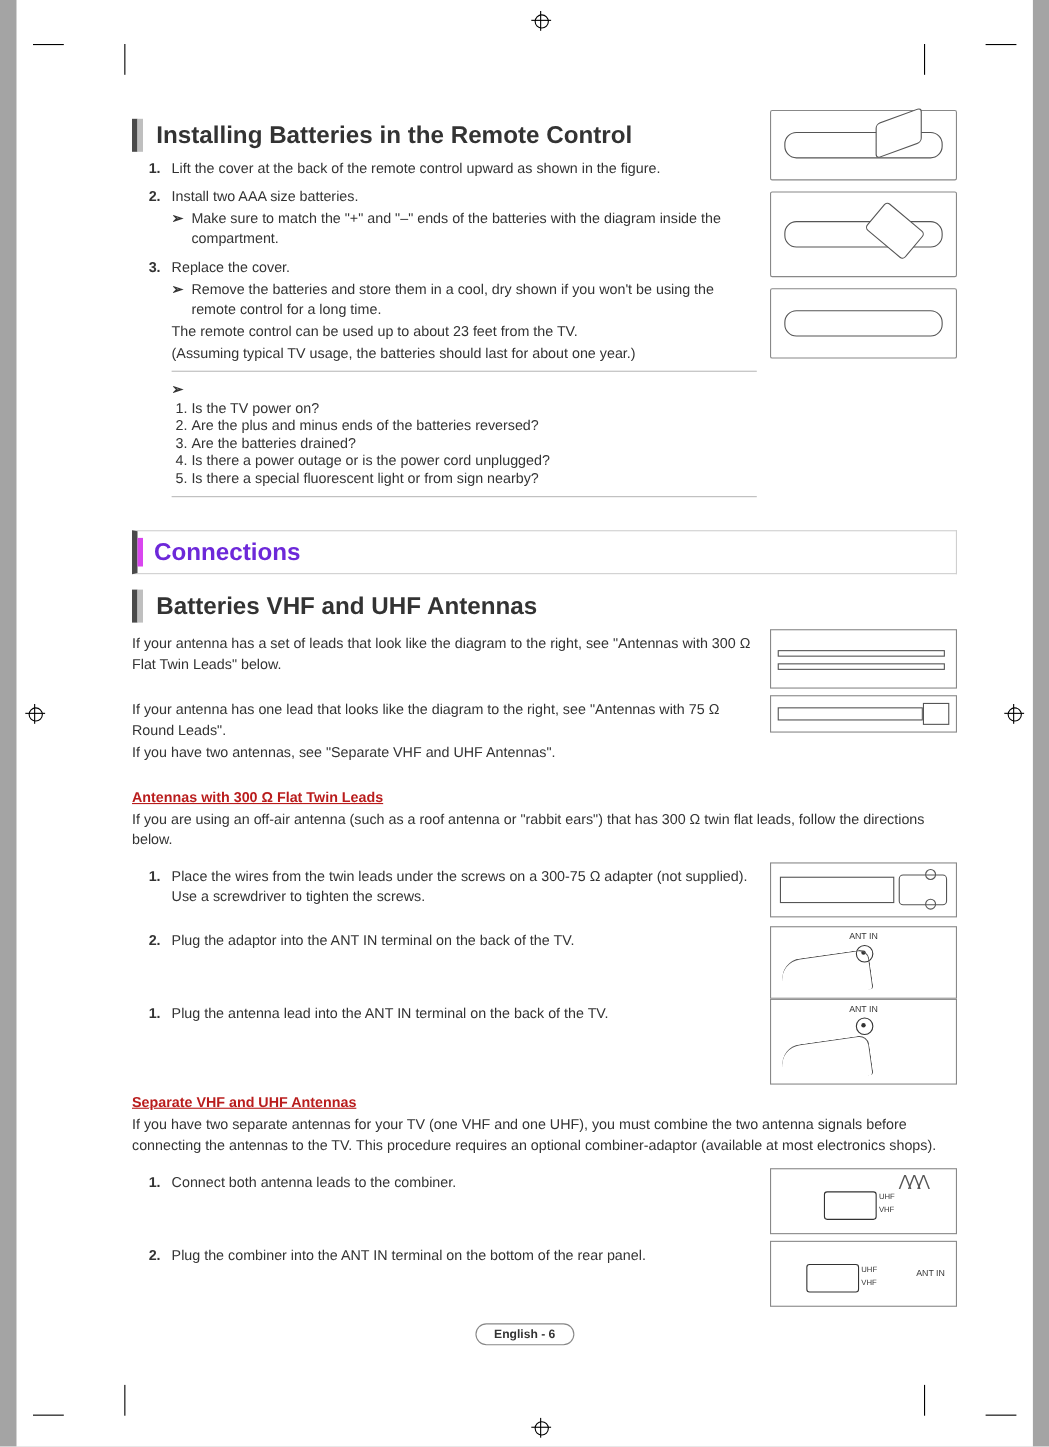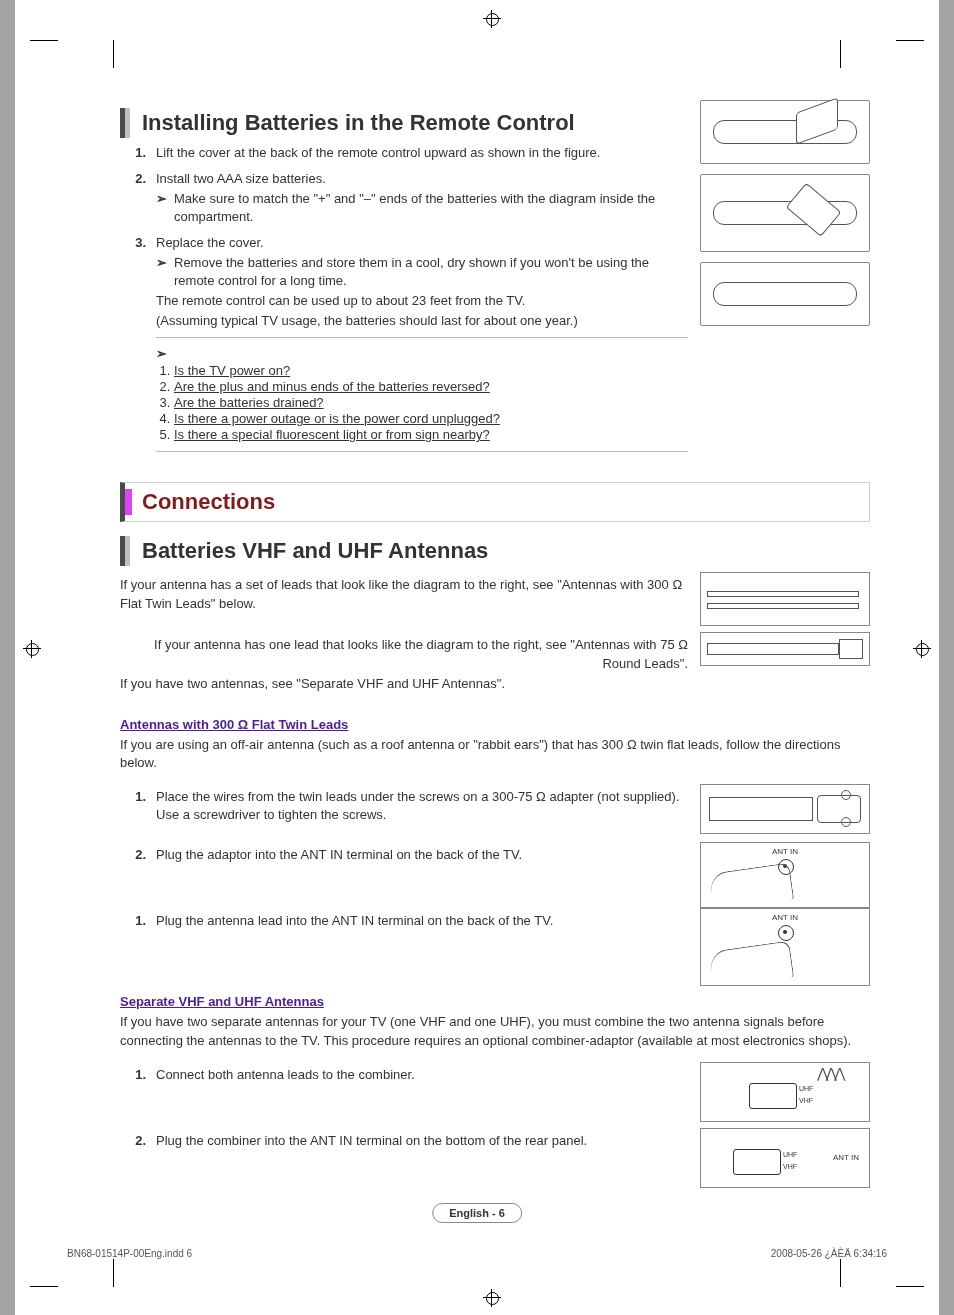--- a/index.html
+++ b/index.html
@@ -78,22 +78,22 @@
   .connections-box {
     border: 1px solid #cfcfcf;
     border-left: 5px solid #4a4a4a;
     padding: 6px 10px;
     margin: 30px 0 14px 0;
   }
   .connections-box h2 {
     margin: 0 0 0 6px;
     font-size: 22px;
     font-weight: bold;
-    color: #7f1d1d;
-    border-left: 7px solid #d946ef;
+    color: #6d28d9;
+    border-left: 5px solid #d946ef;
     padding-left: 10px;
     margin-left: -10px;
   }
 
   ol.steps {
     list-style: none;
     padding: 0;
     margin: 4px 0 0 0;
     font-size: 13px;
     line-height: 1.38;
@@ -131,21 +131,20 @@
     margin: 6px 0 0 36px;
     font-size: 13px;
   }
   .trouble .title {
     font-weight: bold;
   }
   .trouble ol {
     margin: 2px 0 0 18px;
     padding: 0;
     list-style: decimal;
-    text-decoration: underline;
   }
   .trouble ol li {
     margin: 1px 0;
   }
 
   .two-col {
     display: flex;
     gap: 12px;
   }
   .left-col {
@@ -210,21 +209,21 @@
     width: 22px; height: 18px;
     border: 1px solid #555;
     background: #fff;
   }
 
   .subhead {
     font-size: 13px;
     font-weight: bold;
     text-decoration: underline;
     margin: 12px 0 4px 0;
-    color: #4c1d95;
+    color: #b91c1c;
   }
 
   .ant-illus {
     border: 1px solid #888;
     height: 64px;
     position: relative;
     background: #fff;
     font-size: 8px;
     text-align: center;
   }
@@ -464,21 +463,21 @@
       <div class="right-col">
         <div class="small-illus">
           <div class="cable" style="height:4px;top:18px;"></div>
           <div class="cable" style="height:4px;top:30px;"></div>
         </div>
       </div>
     </div>
 
     <div class="two-col" style="margin-top:6px;">
       <div class="left-col">
-        <div class="para" style="margin-bottom:2px;text-align:right;">If your antenna has one lead that looks like the diagram to the right, see "Antennas with 75 Ω Round Leads".</div>
+        <div class="para" style="margin-bottom:2px;">If your antenna has one lead that looks like the diagram to the right, see "Antennas with 75 Ω Round Leads".</div>
         <div class="para" style="margin-top:0;">If you have two antennas, see "Separate VHF and UHF Antennas".</div>
       </div>
       <div class="right-col">
         <div class="small-illus" style="height:32px;">
           <div class="cable" style="top:10px;height:10px;right:30px;"></div>
           <div class="plug" style="top:6px;"></div>
         </div>
       </div>
     </div>
 
@@ -581,17 +580,13 @@
           <div class="lbl2" style="left:82px;">VHF</div>
           <div class="antin">ANT IN</div>
         </div>
       </div>
     </div>
 
   </div>
 
   <div class="page-num-pill">English - 6</div>
 
-  <div class="footer">
-    <span>BN68-01514P-00Eng.indd   6</span>
-    <span>2008-05-26   ¿ÀÈÄ 6:34:16</span>
-  </div>
 </div>
 
 </body></html>

